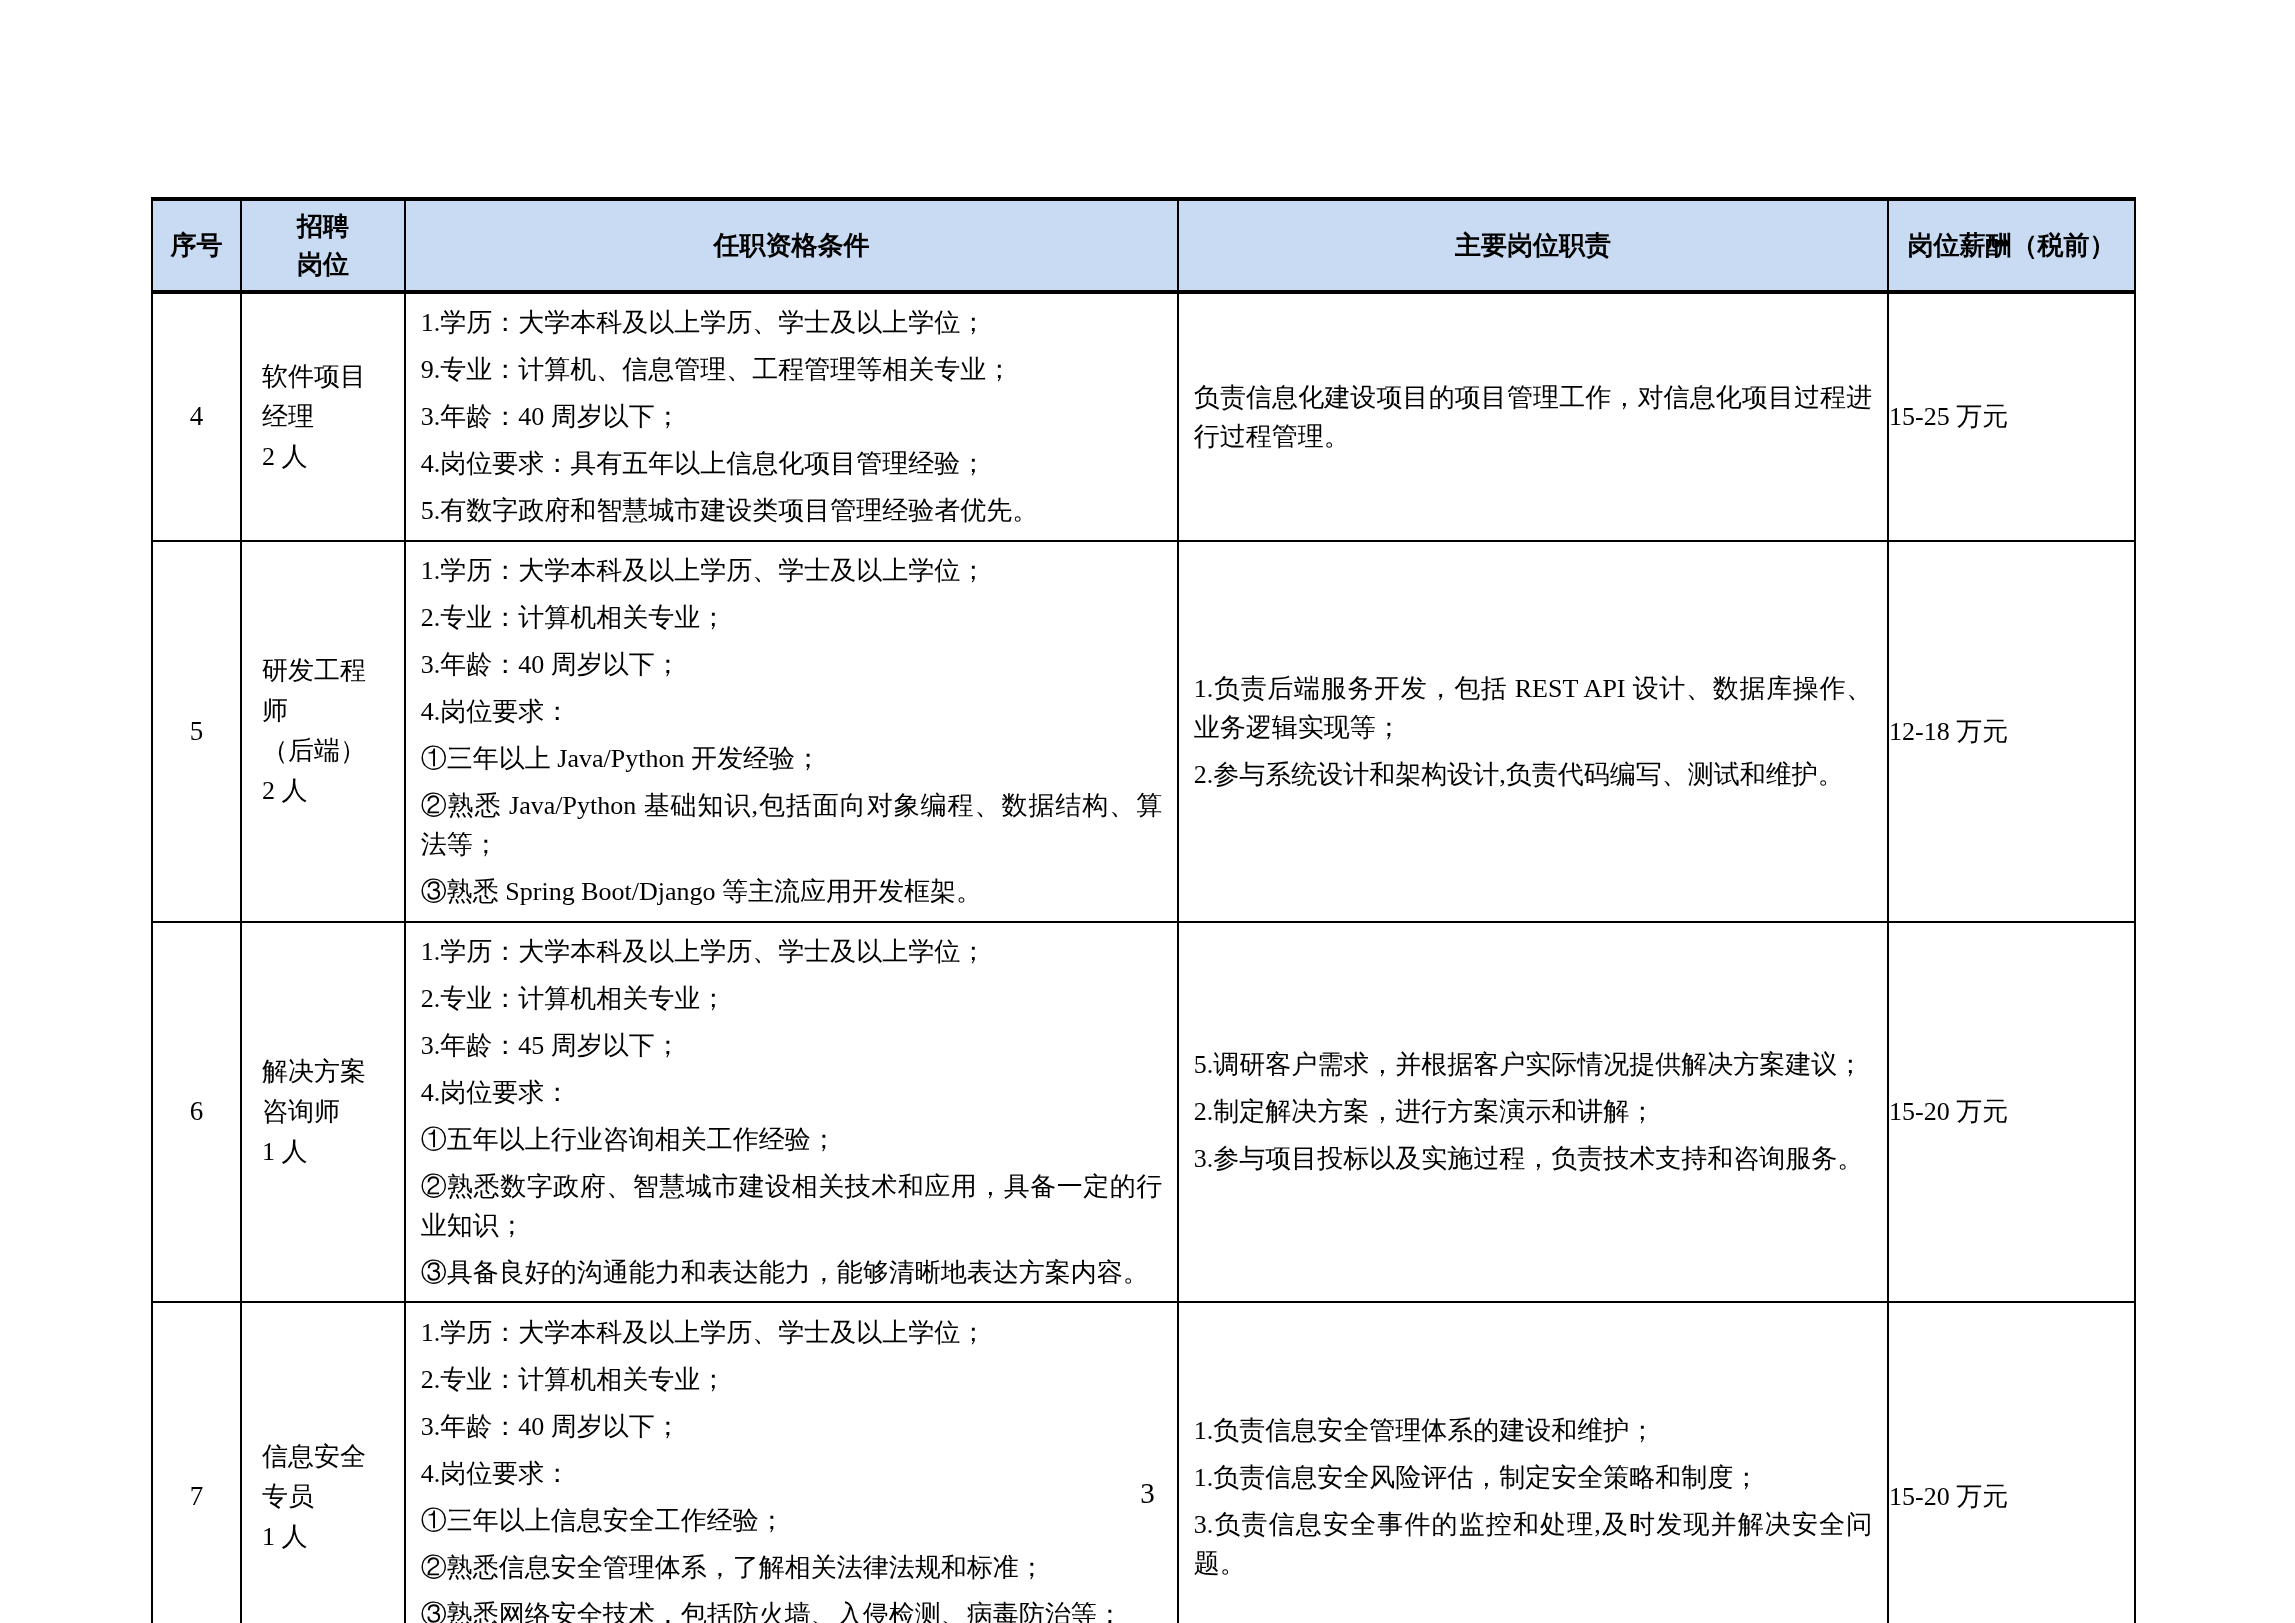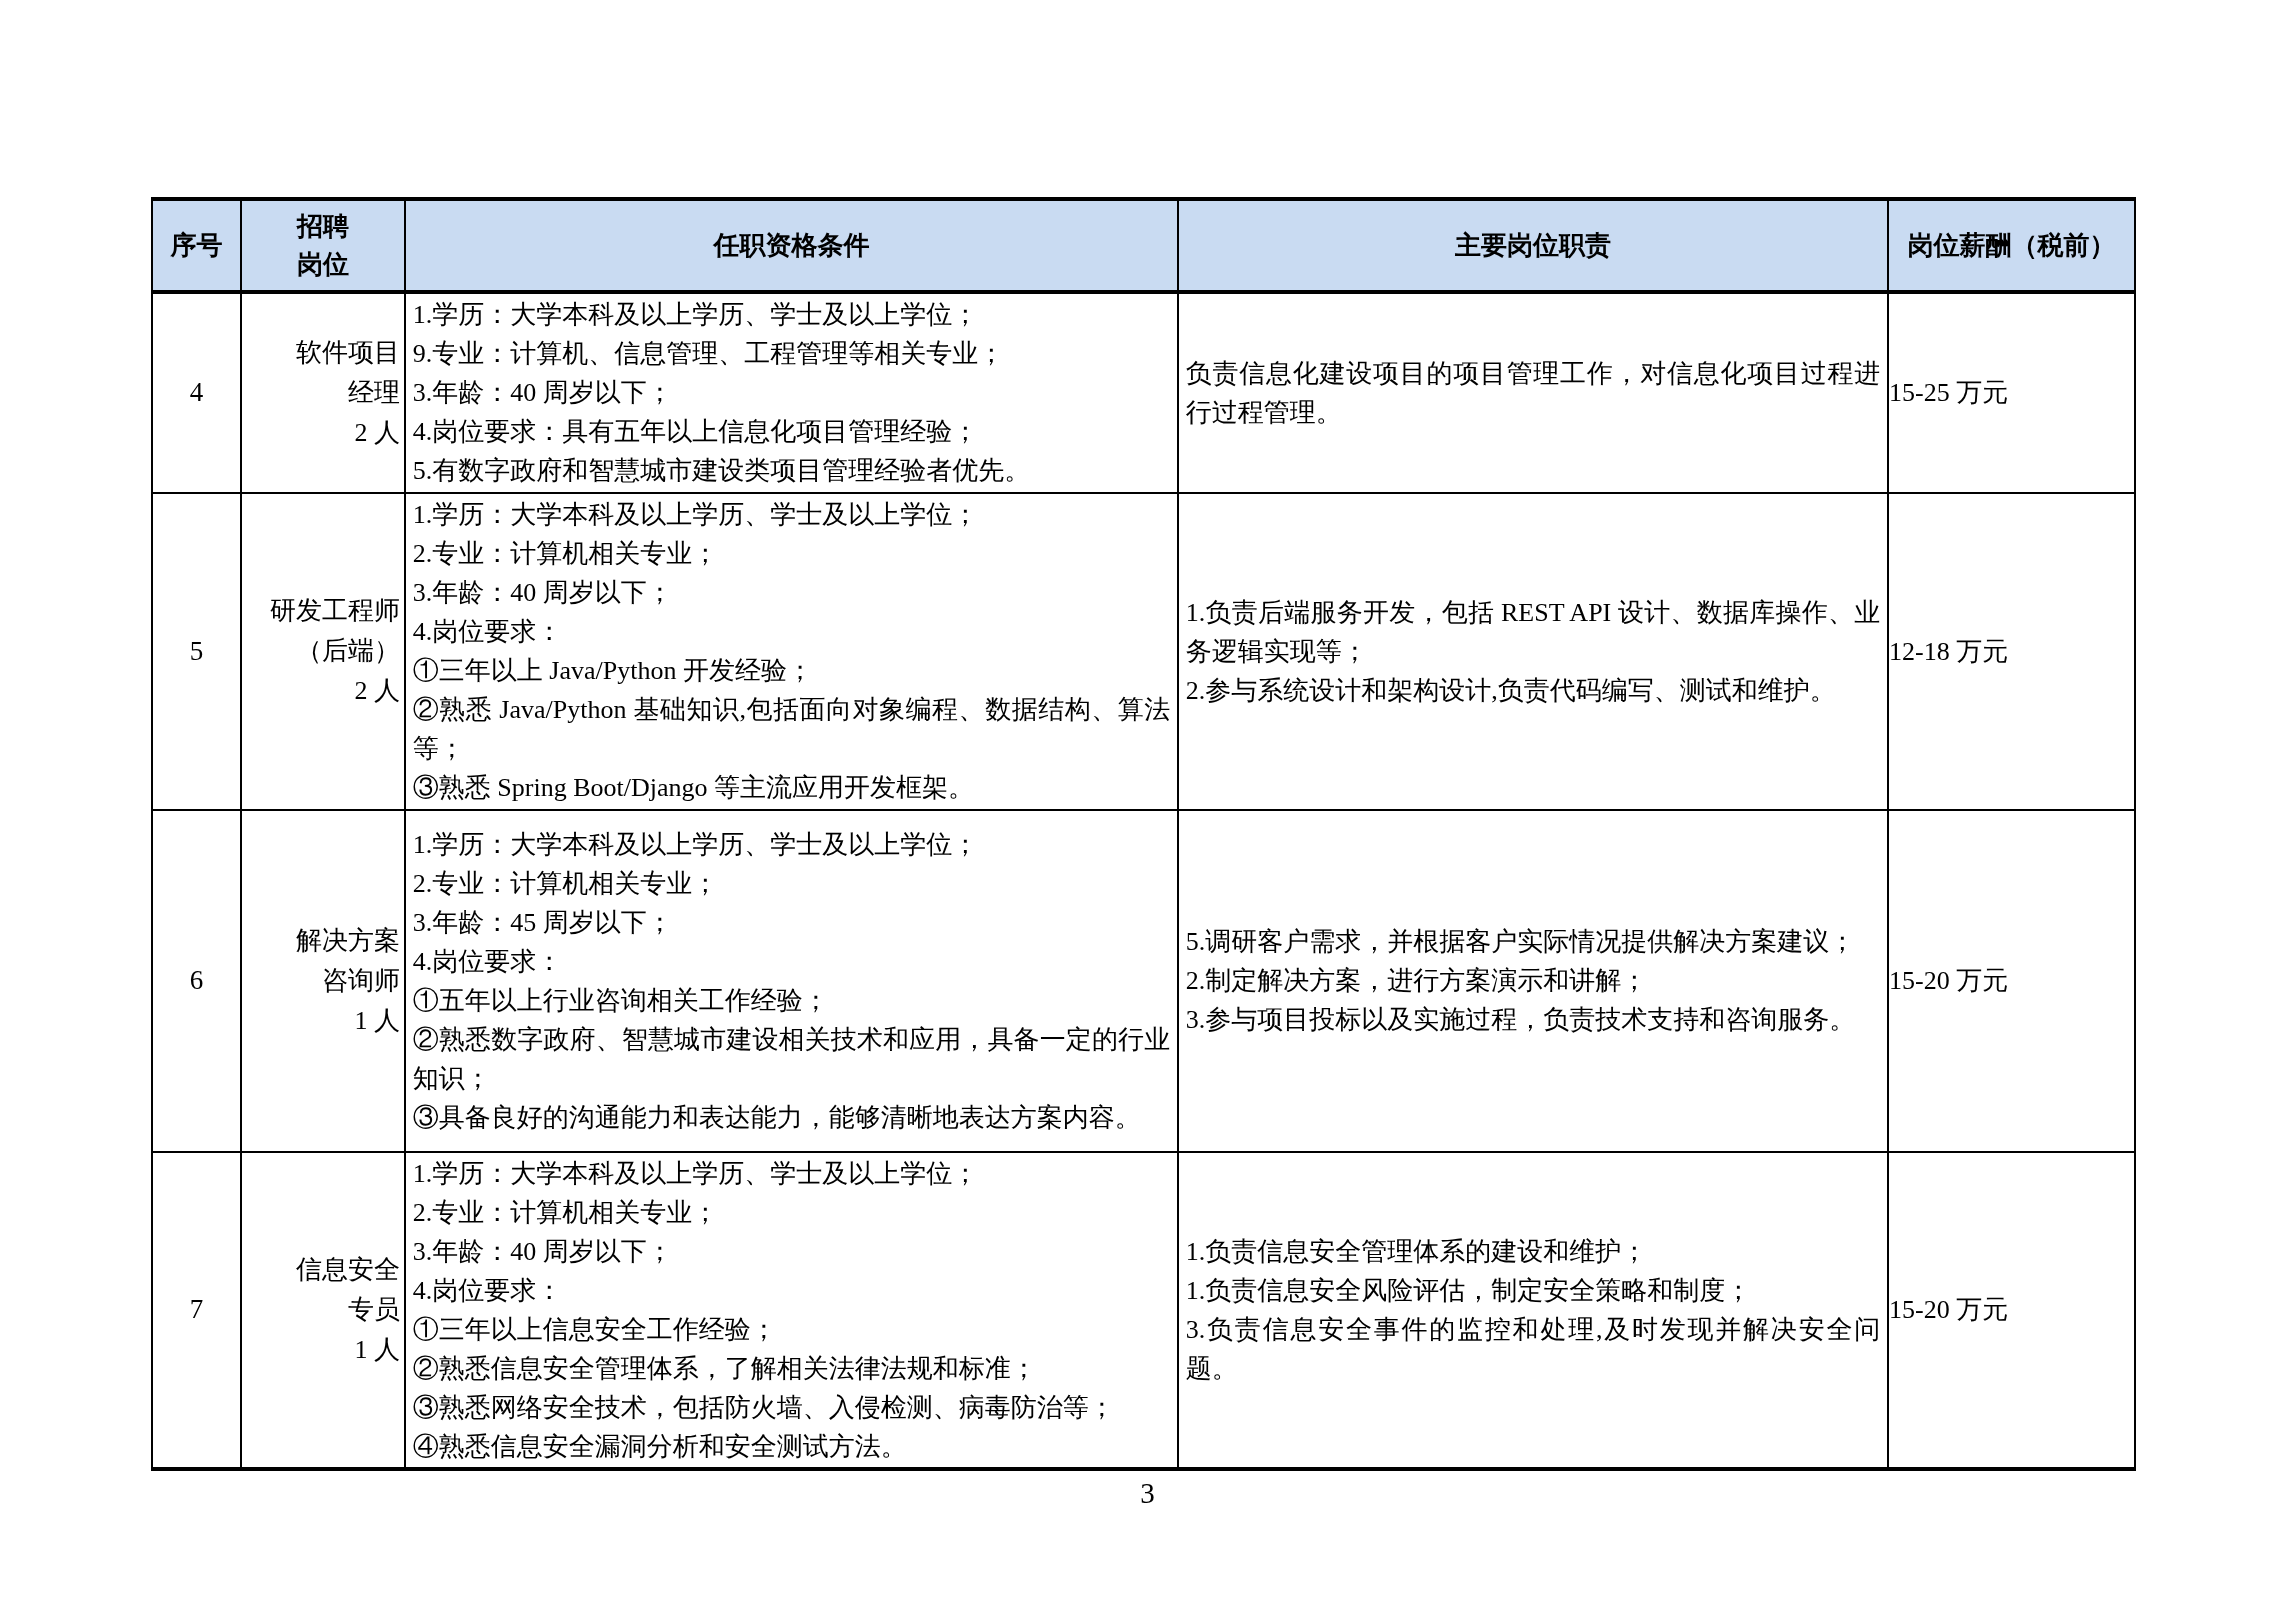--- a/index.html
+++ b/index.html
@@ -39,23 +39,23 @@
     font-weight:bold;
     font-size:26px;
     text-align:center;
     line-height:38px;
   }
   tr.row-0{height:196px;}
   tr.row-1{height:315px;}
   tr.row-2{height:342px;}
   tr.row-3{height:314px;}
   td.seq{font-size:27px;text-align:center;}
-  td.pos{font-size:26px;text-align:right;line-height:40px;padding:0 4px;}
+  td.pos{font-size:26px;text-align:left;line-height:40px;padding:0 20px;}
   td.qual,td.resp{font-size:26px;padding:1.4px 6.8px 1.4px 6.8px;}
-  td.qual p,td.resp p{margin:0;line-height:39px;text-align:justify;}
+  td.qual p,td.resp p{margin:8px;line-height:39px;text-align:justify;}
   td.salary{font-size:26px;text-align:left;}
   .page-number{
     position:absolute;
     top:1477px;
     left:0;
     width:100%;
     text-align:center;
     font-size:29px;
   }
 </style>

